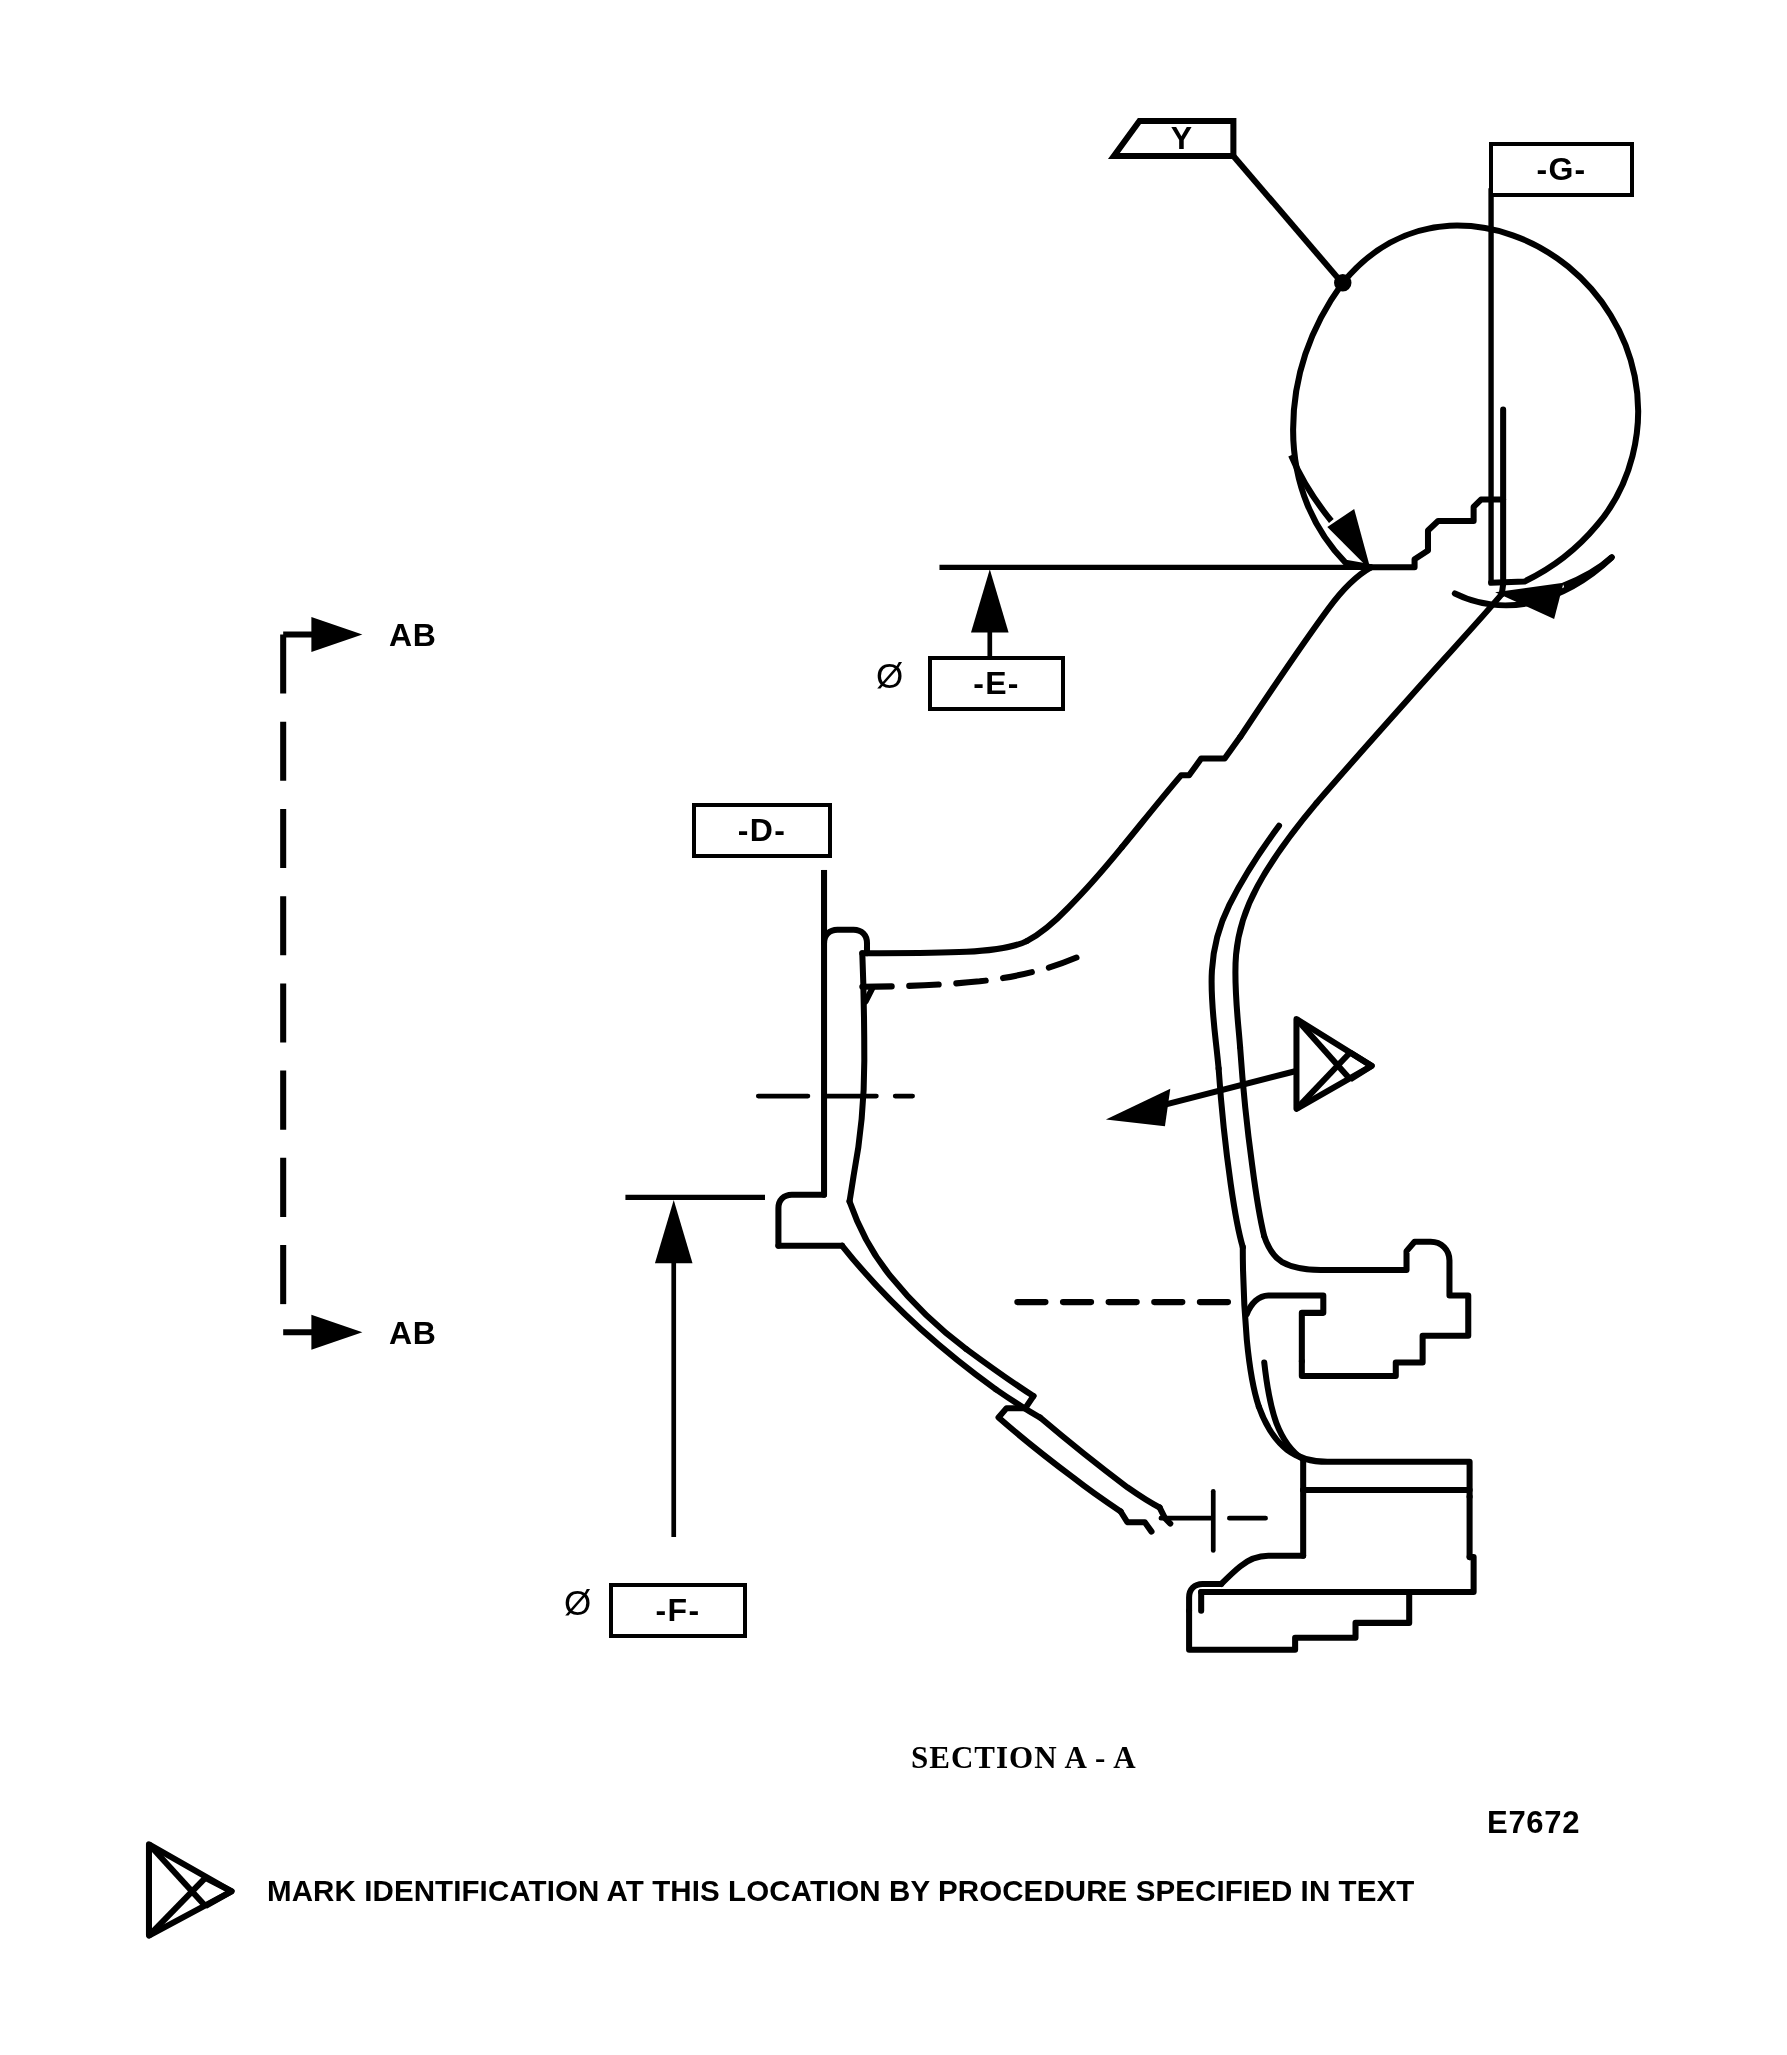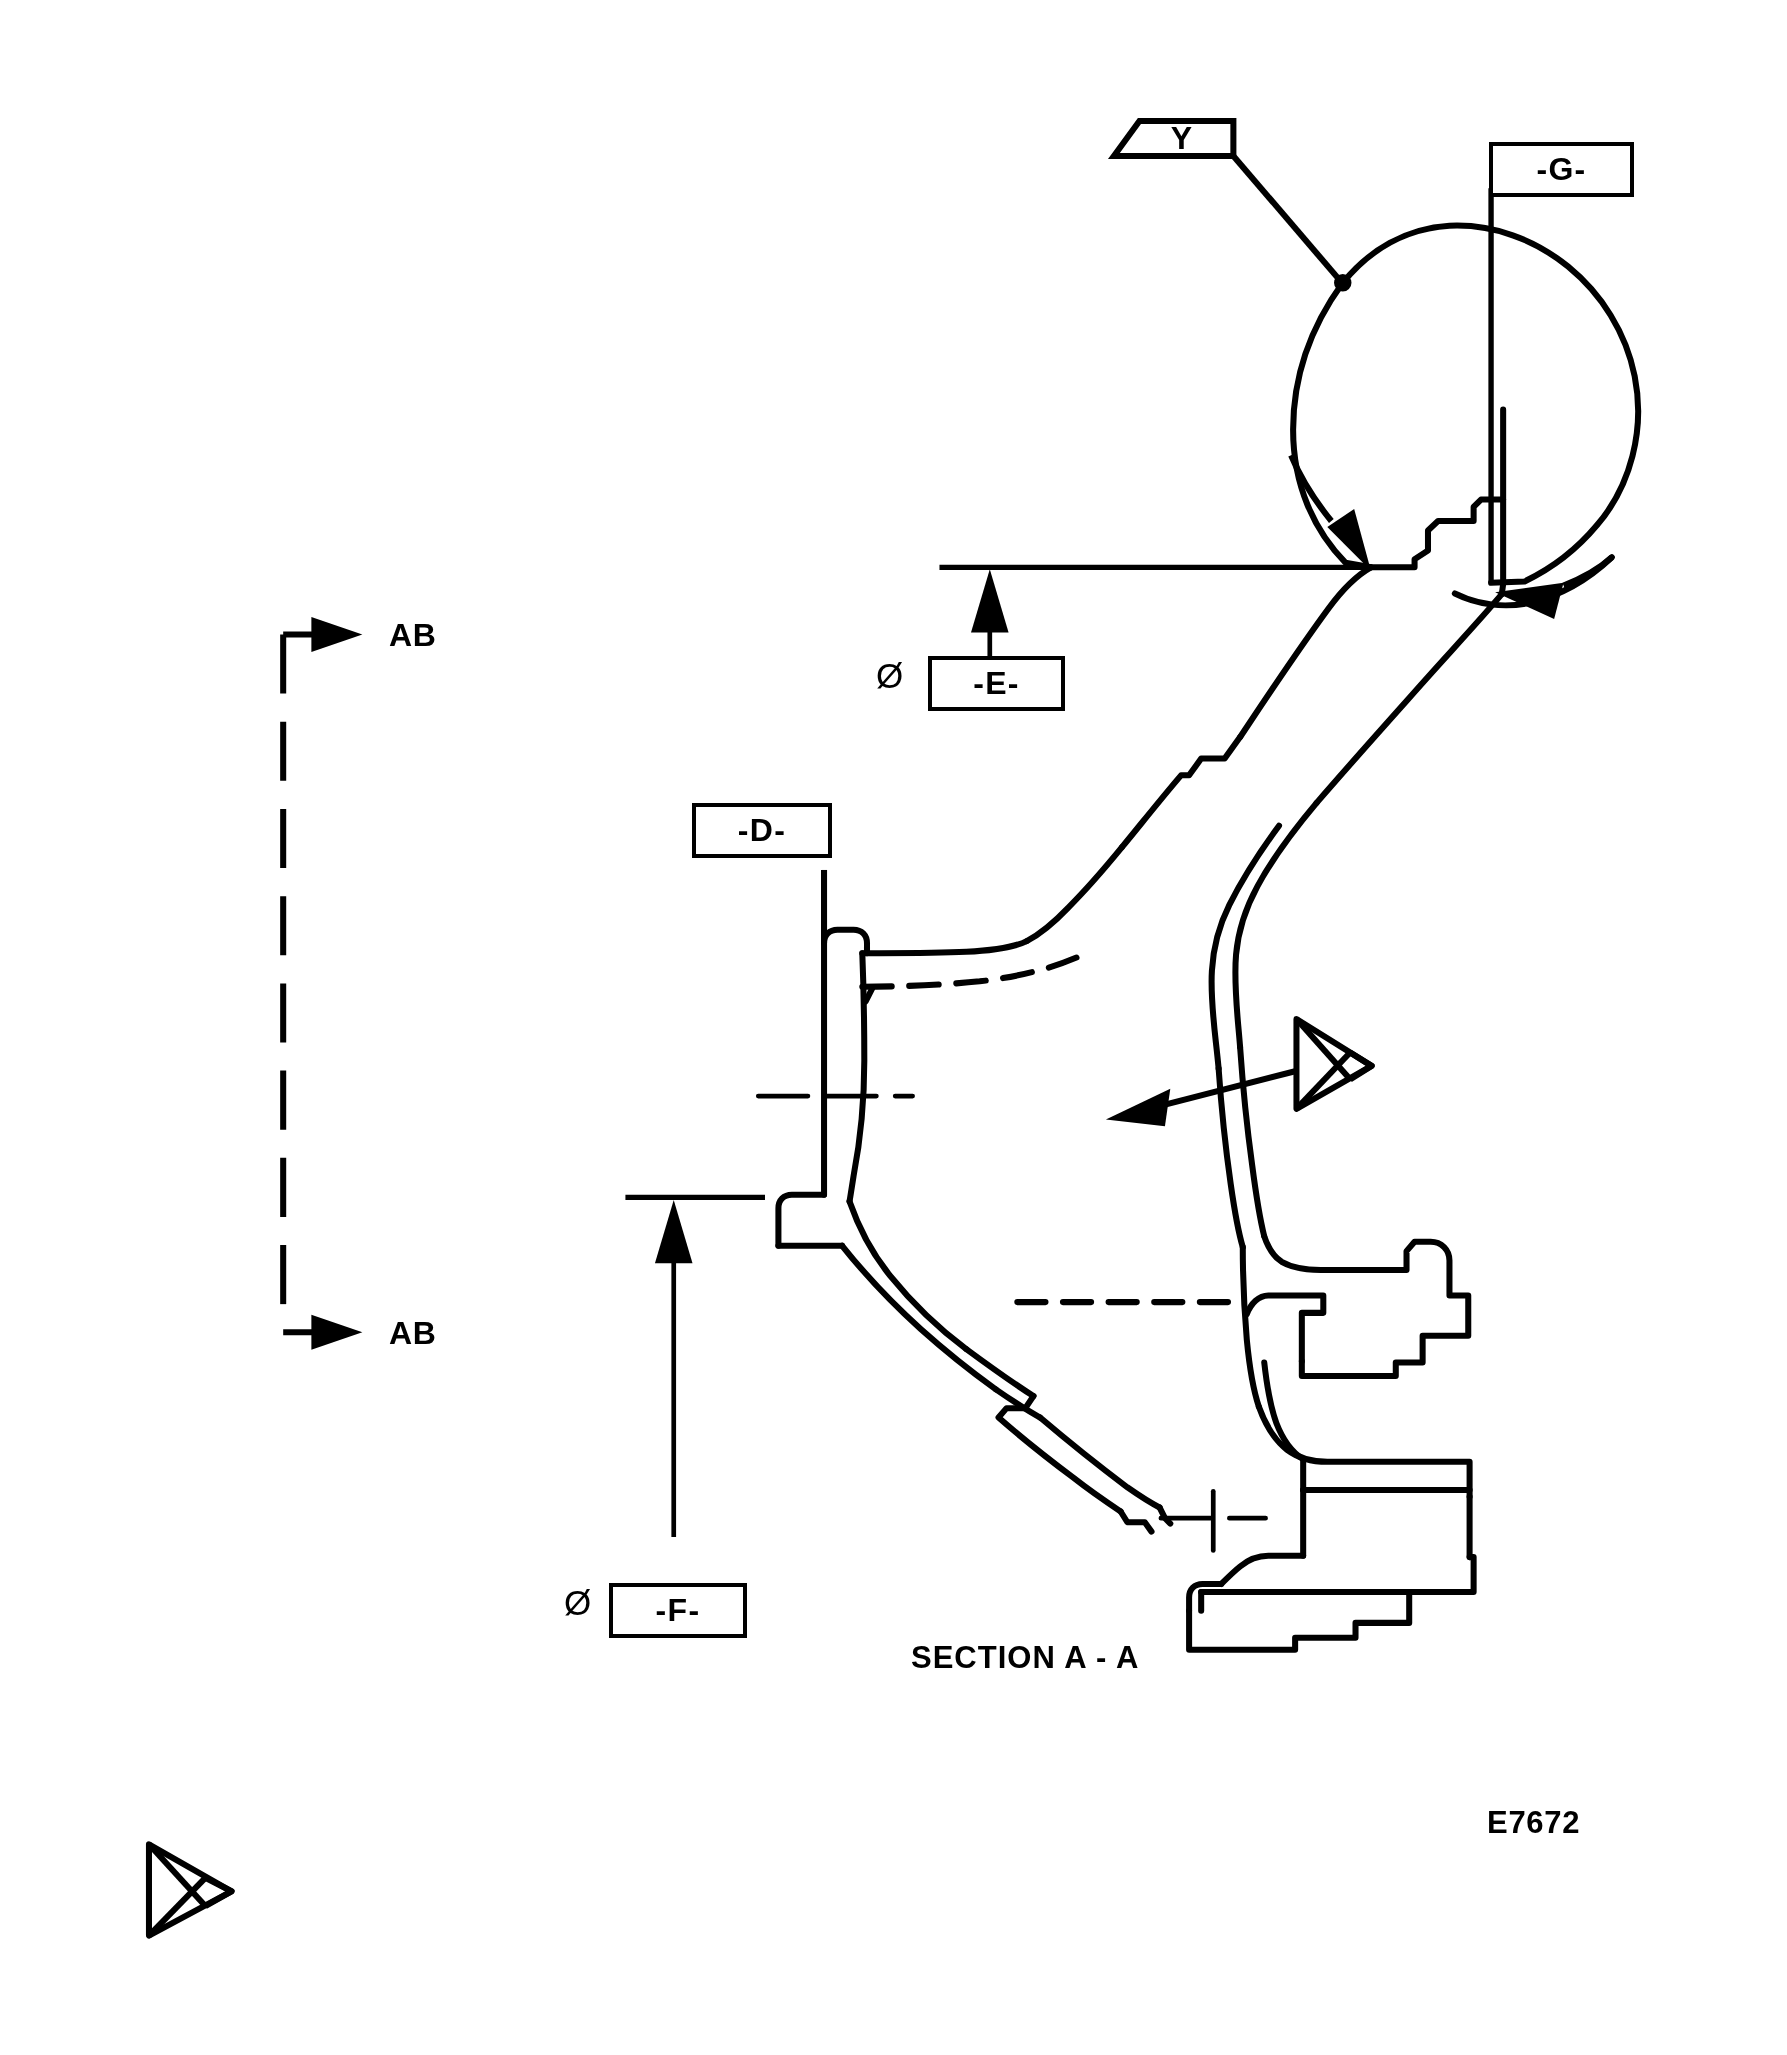--- a/index.html
+++ b/index.html
@@ -369,19 +369,20 @@
   <div class="datum-box" style="left:928px; top:656px; width:129px; height:47px; font-size:32px; letter-spacing:1.3px;">-E-</div>
 
   <div class="datum-box" style="left:692px; top:803px; width:132px; height:47px; font-size:32px; letter-spacing:1.3px;">-D-</div>
 
   <div class="dia-sym" style="left:564px; top:1583px; font-size:35px;">Ø</div>
   <div class="datum-box" style="left:609px; top:1583px; width:130px; height:47px; font-size:32px; letter-spacing:1.3px;">-F-</div>
 
   <div class="ab-text" style="left:389px; top:617px;">AB</div>
   <div class="ab-text" style="left:389px; top:1315px;">AB</div>
 
-  <div class="section-title" style="left:911px; top:1640px;">SECTION A - A</div>
+  <div class="section-title" style="left:911px; top:1740px;font-family:Liberation Serif, serif;">SECTION A - A</div>
 
   <div class="dwg-no" style="left:1487px; top:1805px;">E7672</div>
 
+  <div class="note-text" style="left:267px; top:1874px;">MARK IDENTIFICATION AT THIS LOCATION BY PROCEDURE SPECIFIED IN TEXT</div>
 
 </div>
 
 
 </body></html>

